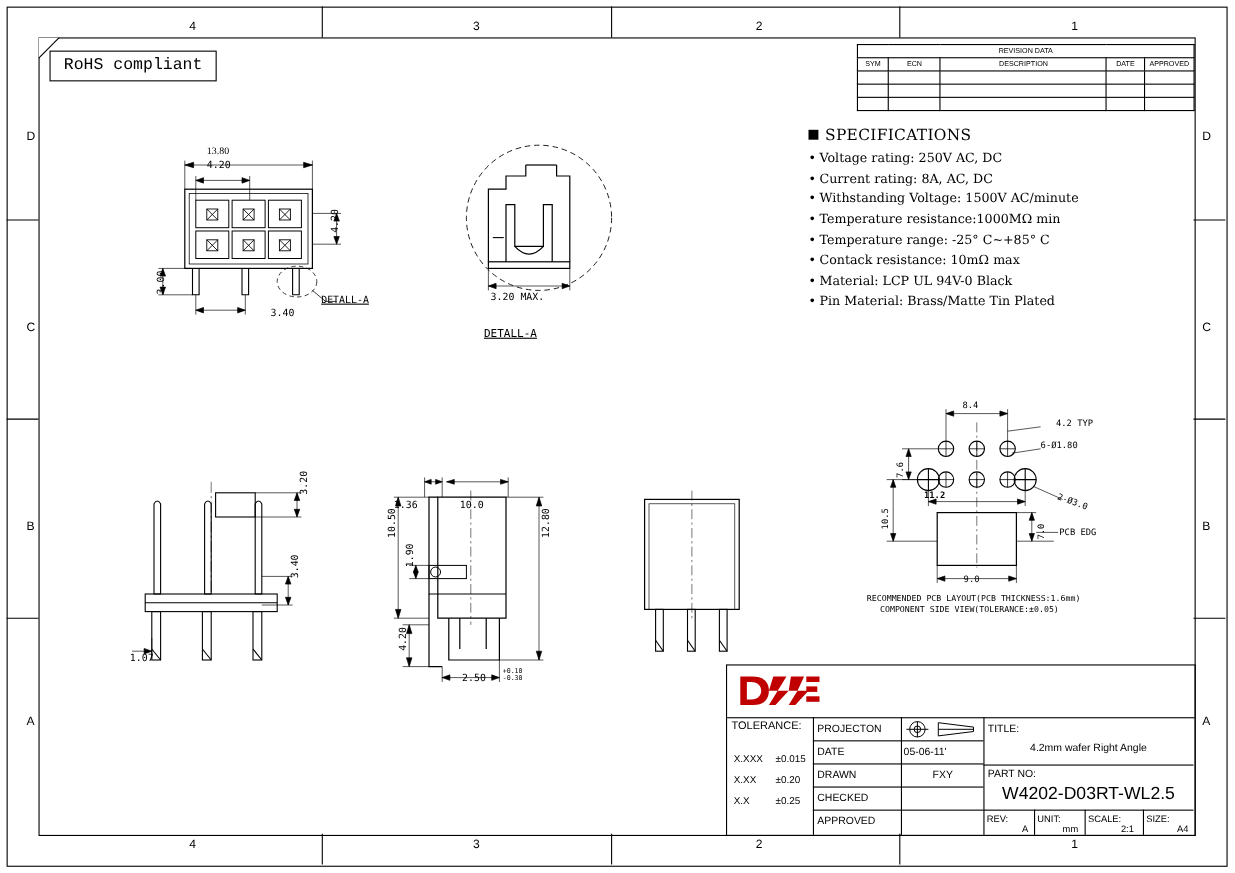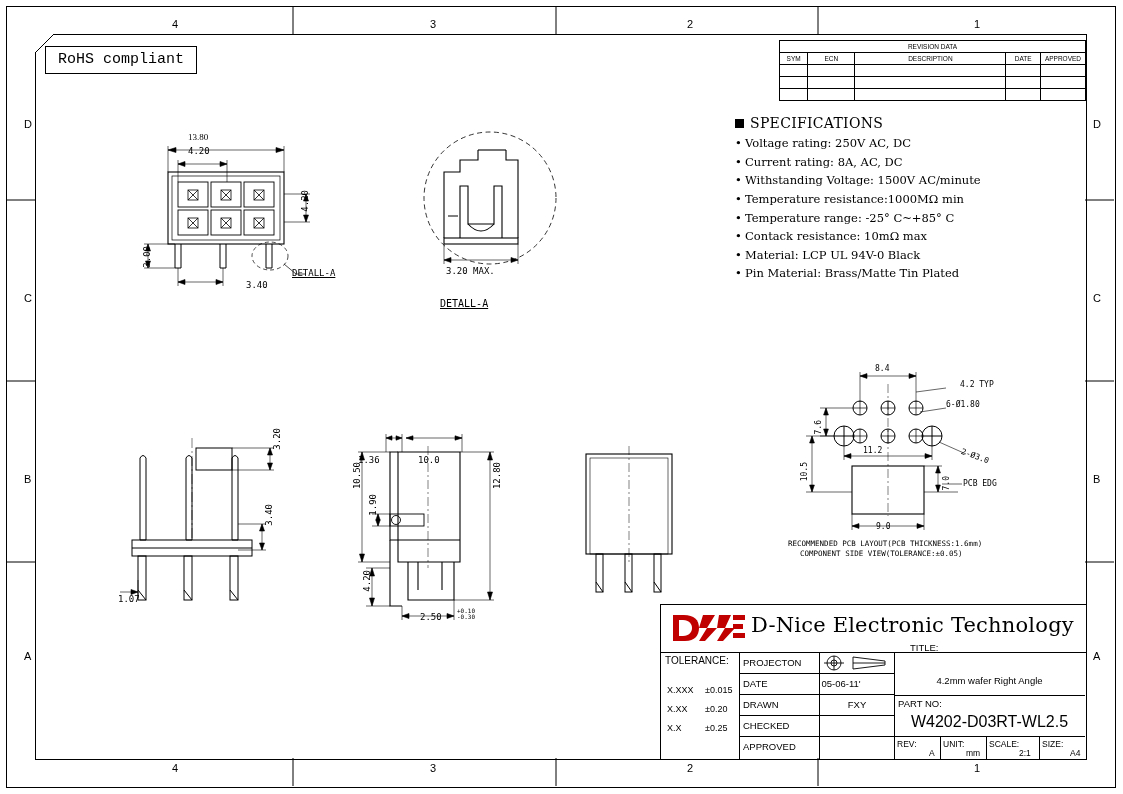--- a/index.html
+++ b/index.html
@@ -505,21 +505,21 @@
       <line x1="134" y1="156" x2="134" y2="172"></line>
       <polygon points="62,168 69,165.6 69,170.4" fill="#000"></polygon>
       <polygon points="134,168 127,165.6 127,170.4" fill="#000"></polygon>
     </g>
   </svg>
   <div class="abs dimS" style="left:875px;top:364px;">8.4</div>
   <div class="abs dimS" style="left:960px;top:380px;text-align:right;">4.2 TYP</div>
   <div class="abs dimS" style="left:946px;top:400px;">6-Ø1.80</div>
   <div class="abs dimS" style="left:963px;top:447px;transform:rotate(20deg);transform-origin:0 0;">2-Ø3.0</div>
   <div class="abs dimS vert" style="left:814px;top:420px;">7.6</div>
-  <div class="abs dimS" style="left:863px;top:446px;">11.2</div>
+  <div class="abs dimS" style="left:840px;top:446px;font-weight:bold;">11.2</div>
   <div class="abs dimS vert" style="left:800px;top:462px;">10.5</div>
   <div class="abs dimS vert" style="left:942px;top:476px;">7.0</div>
   <div class="abs dimS" style="left:876px;top:522px;">9.0</div>
   <div class="abs dimS" style="left:963px;top:479px;">PCB EDG</div>
   <div class="abs dimS" style="left:788px;top:539px;font-size:7.5px;">RECOMMENDED PCB LAYOUT(PCB THICKNESS:1.6mm)</div>
   <div class="abs dimS" style="left:800px;top:549px;font-size:7.5px;">COMPONENT SIDE VIEW(TOLERANCE:±0.05)</div>
 
   <div class="abs" id="titleblock">
 
     <div id="logo-row">
@@ -529,21 +529,20 @@
           <path d="M34,4 L46,4 L38,17 L48,17 L36,30 L30,30 L38,17 L30,17 Z"></path>
           <path d="M50,4 L62,4 L56,17 L66,17 L54,30 L48,30 L56,17 L48,17 Z"></path>
           <rect x="64" y="4" width="12" height="5"></rect>
           <rect x="64" y="13" width="10" height="5"></rect>
           <rect x="64" y="22" width="12" height="5"></rect>
         </g>
         <g fill="#fff">
           <path d="M10,9 L10,25 L14,25 C20,25 23,21 23,17 C23,13 20,9 14,9 Z"></path>
         </g>
       </svg>
-      <div id="brandname">D-Nice Electronic Technology</div>
     </div>
 
     <div class="tbline" style="left:78px;top:47px;width:1px;height:107px;"></div>
     <div class="tbline" style="left:158px;top:47px;width:1px;height:107px;"></div>
     <div class="tbline" style="left:233px;top:47px;width:1px;height:107px;"></div>
 
     <div class="tbcell" style="left:4px;top:50px;font-size:10px;">TOLERANCE:</div>
     <div class="tbcell" style="left:6px;top:80px;font-size:9px;">X.XXX</div>
     <div class="tbcell" style="left:44px;top:80px;font-size:9px;">±0.015</div>
     <div class="tbcell" style="left:6px;top:99px;font-size:9px;">X.XX</div>
@@ -573,21 +572,21 @@
       </g>
     </svg>
     <div class="tbcell ctr" style="left:142px;top:73px;width:76px;">05-06-11'</div>
     <div class="tbcell ctr" style="left:158px;top:94px;width:76px;">FXY</div>
     <div class="tbcell ctr" style="left:158px;top:115px;width:76px;"></div>
     <div class="tbcell ctr" style="left:158px;top:136px;width:76px;"></div>
 
     <div class="tbline" style="left:233px;top:90px;width:191px;height:1px;"></div>
     <div class="tbline" style="left:233px;top:131px;width:191px;height:1px;"></div>
 
-    <div class="tbcell" style="left:237px;top:37px;margin-left:12px;">TITLE:</div>
+    <div class="tbcell" style="left:237px;top:52px;">TITLE:</div>
     <div class="tbcell ctr" style="left:233px;top:70px;width:191px;font-size:9.5px;">4.2mm wafer Right Angle</div>
 
     <div class="tbcell" style="left:237px;top:93px;">PART NO:</div>
     <div class="tbcell ctr" style="left:233px;top:108px;width:191px;font-size:16px;font-family:'Liberation Sans',sans-serif;">W4202-D03RT-WL2.5</div>
 
     <div class="tbline" style="left:279px;top:131px;width:1px;height:23px;"></div>
     <div class="tbline" style="left:325px;top:131px;width:1px;height:23px;"></div>
     <div class="tbline" style="left:378px;top:131px;width:1px;height:23px;"></div>
 
     <div class="tbcell" style="left:236px;top:134px;font-size:8.5px;">REV:</div>

